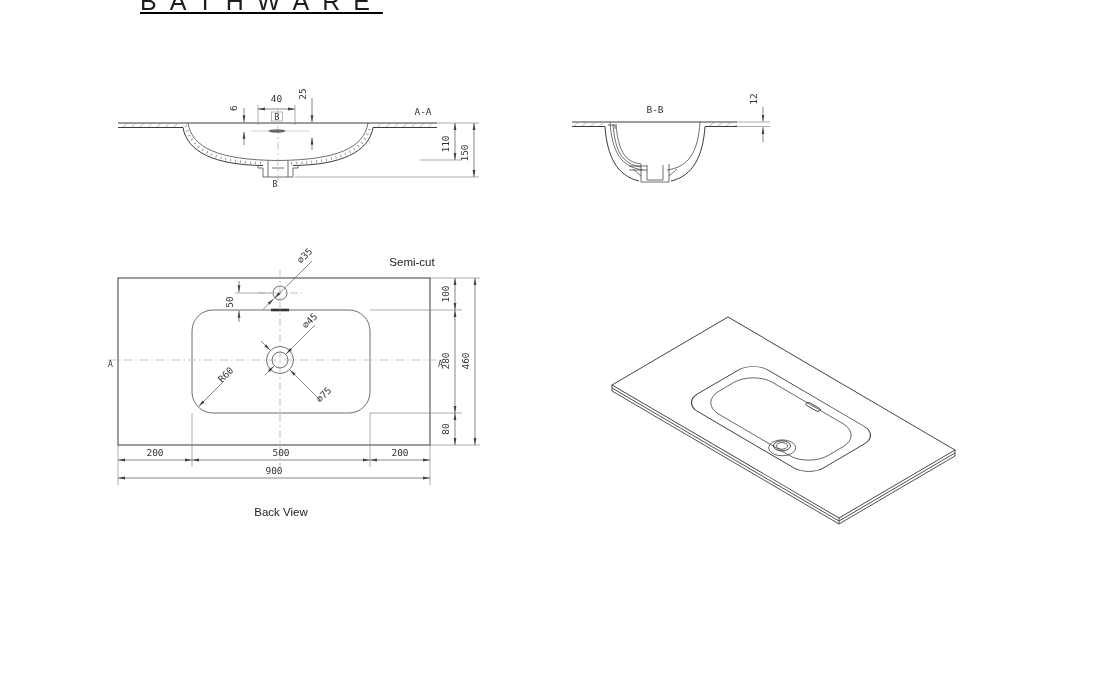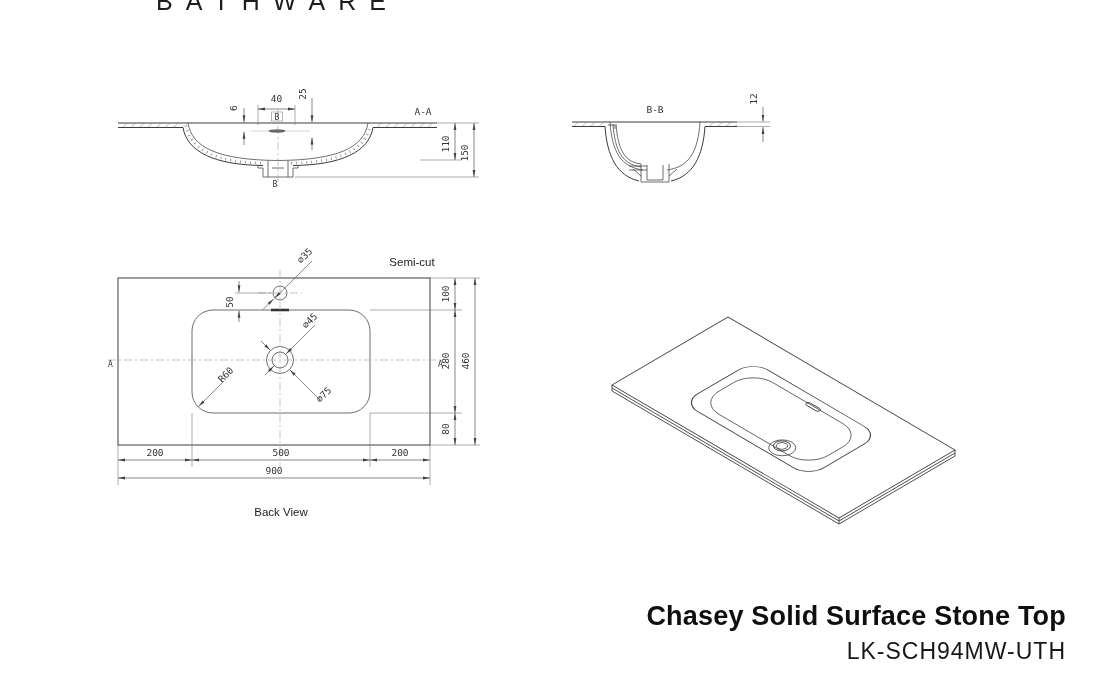--- a/index.html
+++ b/index.html
@@ -1,20 +1,20 @@
 <!DOCTYPE html>
 <html><head>
 <meta charset="utf-8">
 <style>
   html,body{margin:0;padding:0;background:#fff;}
   #canvas{position:relative;width:1093px;height:697px;background:#ffffff;overflow:hidden;
           font-family:"Liberation Sans",sans-serif;}
   .abs{position:absolute;}
   
-  #logo-clip{left:156px;top:0;width:280px;height:15px;overflow:hidden;}
+  #logo-clip{left:140px;top:0;width:280px;height:15px;overflow:hidden;text-decoration:underline;}
   #logo-clip span{display:block;margin-top:-13px;font-size:25px;font-weight:500;
                   letter-spacing:13px;color:#1d1d1f;white-space:nowrap;}
   
   svg{display:block;}
   .ln{stroke:#3c3c3c;stroke-width:1;fill:none;}
   .ln2{stroke:#4a4a4a;stroke-width:.8;fill:none;}
   .dim{stroke:#555;stroke-width:.7;fill:none;}
   .ext{stroke:#777;stroke-width:.6;fill:none;}
   .cl{stroke:#aaa;stroke-width:.7;fill:none;stroke-dasharray:8 3 2 3;}
   .faint{stroke:#bbb;stroke-width:.6;fill:none;}
@@ -200,18 +200,14 @@
       <circle cx="543" cy="329" r="16" stroke-width="2.4"></circle>
       <rect x="447" y="128" width="52" height="15" rx="7.5" stroke-width="3"></rect>
     </g>
     <g stroke="#3c3c3c" stroke-width="0.9" fill="none">
       <path d="M17,85 L17,91 M244,218 L244,224 M360,150 L360,156"></path>
       <path d="M17,91 L244,224 L360,156"></path>
       <path d="M17,88 L244,221 L360,153"></path>
     </g>
   </svg>
 
-  <div class="abs" id="titleblock">
-    <div class="t">Chasey Solid Surface Stone Top</div>
-    <div class="m">LK-SCH94MW-UTH</div>
-  </div>
 
 </div>
 
 </body></html>

